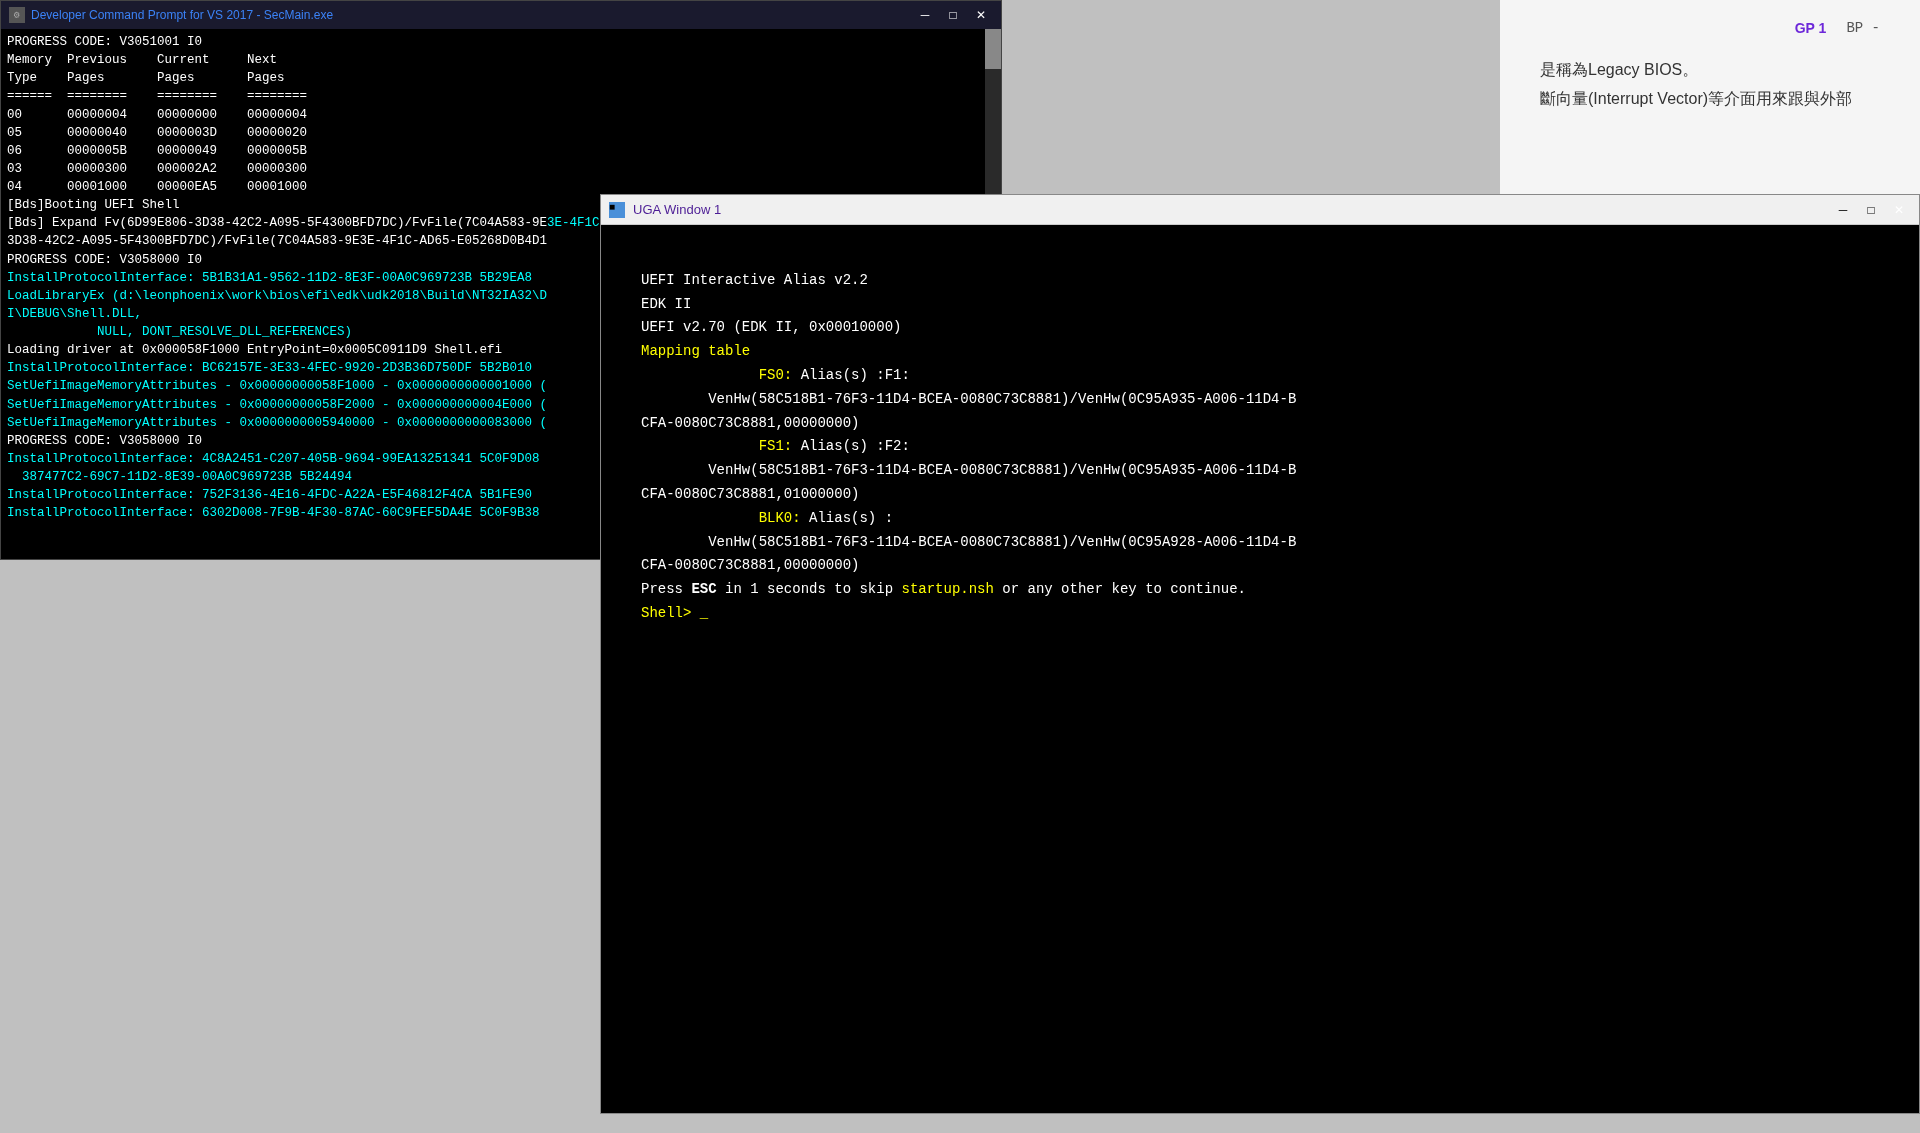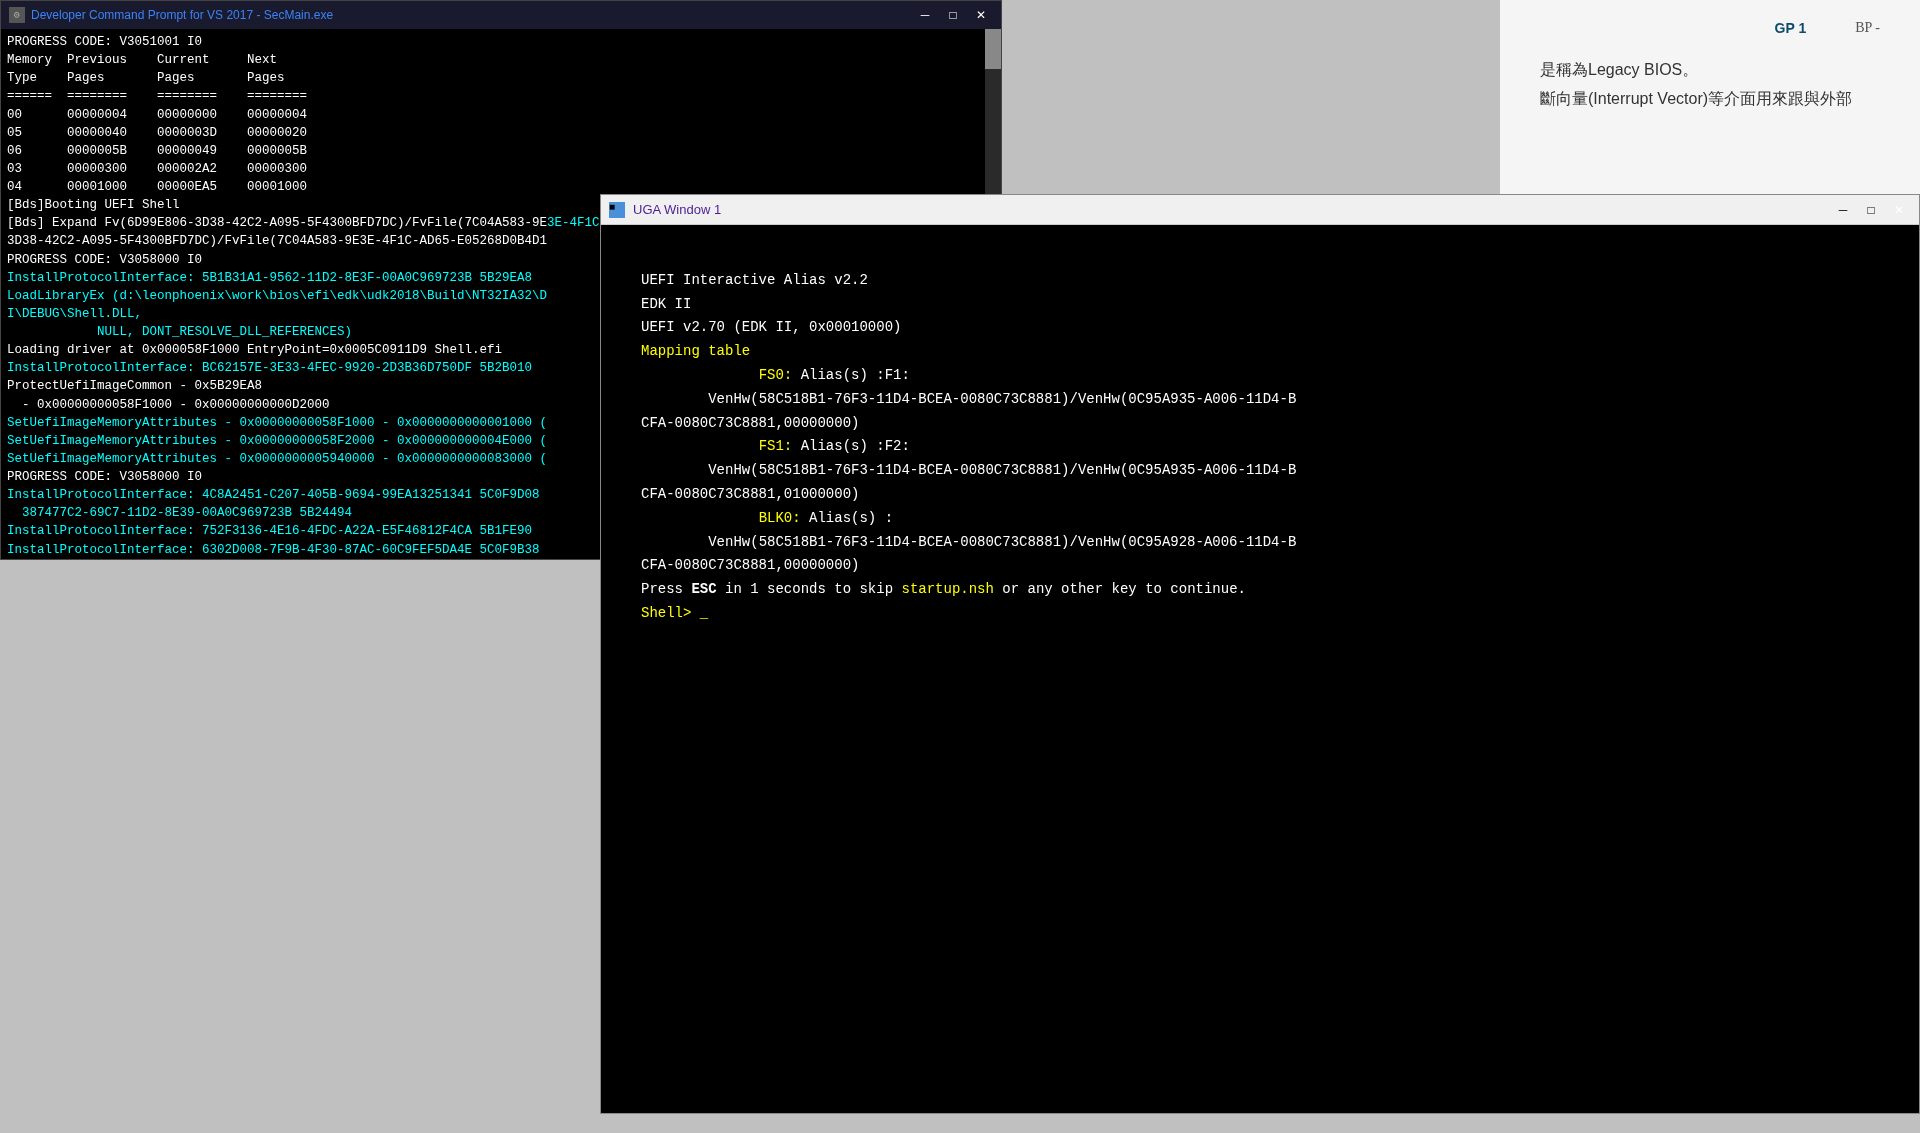--- a/index.html
+++ b/index.html
@@ -25,29 +25,28 @@
 
     .right-panel-gp {
       display: flex;
       gap: 20px;
       justify-content: flex-end;
       padding: 10px 20px;
       font-size: 14px;
     }
 
     .gp-label {
-      color: #0c4a6e;
+      color: #6d28d9;
       font-weight: bold;
       font-family: Arial, sans-serif;
     }
 
     .bp-label {
       color: #555;
-      font-family: Liberation Serif, serif;
-      margin-left: 29px;
+      font-family: Liberation Mono, monospace;
     }
 
     .right-panel-text {
       font-family: Arial, 'Microsoft JhengHei', sans-serif;
       font-size: 16px;
       color: #333;
       line-height: 1.8;
       padding: 10px 20px;
     }
 
@@ -258,22 +257,20 @@
 </span><span class="white">[Bds]Booting UEFI Shell
 </span><span class="white">[Bds] Expand Fv(6D99E806-3D38-42C2-A095-5F4300BFD7DC)/FvFile(7C04A583-9E</span><span class="cyan">3E-4F1C-AD65-E05268D0B4D</span>
 <span class="white">3D38-42C2-A095-5F4300BFD7DC)/FvFile(7C04A583-9E3E-4F1C-AD65-E05268D0B4D1
 </span><span class="white">PROGRESS CODE: V3058000 I0
 </span><span class="cyan">InstallProtocolInterface: 5B1B31A1-9562-11D2-8E3F-00A0C969723B 5B29EA8
 </span><span class="cyan">LoadLibraryEx (d:\leonphoenix\work\bios\efi\edk\udk2018\Build\NT32IA32\D
 I\DEBUG\Shell.DLL,
             NULL, DONT_RESOLVE_DLL_REFERENCES)
 </span><span class="white">Loading driver at 0x000058F1000 EntryPoint=0x0005C0911D9 Shell.efi
 </span><span class="cyan">InstallProtocolInterface: BC62157E-3E33-4FEC-9920-2D3B36D750DF 5B2B010
-</span><span class="white">ProtectUefiImageCommon - 0x5B29EA8
-  - 0x00000000058F1000 - 0x00000000000D2000
 </span><span class="cyan">SetUefiImageMemoryAttributes - 0x00000000058F1000 - 0x0000000000001000 (
 SetUefiImageMemoryAttributes - 0x00000000058F2000 - 0x000000000004E000 (
 SetUefiImageMemoryAttributes - 0x0000000005940000 - 0x0000000000083000 (
 </span><span class="white">PROGRESS CODE: V3058000 I0
 </span><span class="cyan">InstallProtocolInterface: 4C8A2451-C207-405B-9694-99EA13251341 5C0F9D08
   387477C2-69C7-11D2-8E39-00A0C969723B 5B24494
 InstallProtocolInterface: 752F3136-4E16-4FDC-A22A-E5F46812F4CA 5B1FE90
 InstallProtocolInterface: 6302D008-7F9B-4F30-87AC-60C9FEF5DA4E 5C0F9B38</span>
     </div>
     <div class="cmd-scrollbar">

